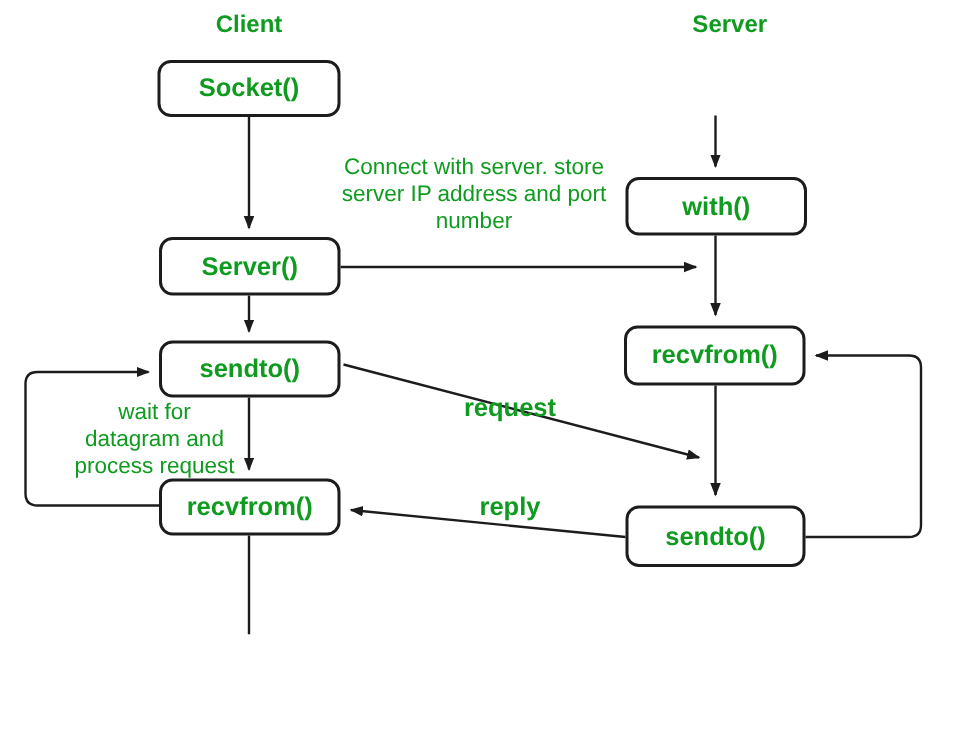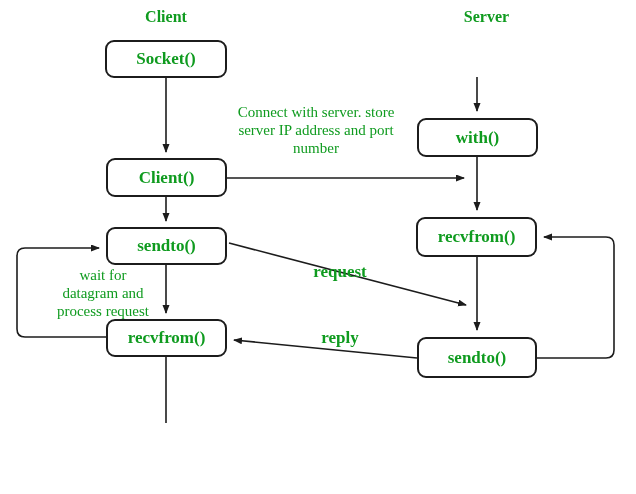--- a/index.html
+++ b/index.html
@@ -1,18 +1,18 @@
 <!DOCTYPE html>
 <html style="--accent-green: #0f9b1f; --line: #1c1c1c; --node-fill: #ffffff; --background: #ffffff;"><head>
 <meta charset="utf-8">
 <style>
   html,body{margin:0;padding:0;background:#fff;}
   .stage{
     position:relative;width:636px;height:423px;background:var(--background,#fff);
-    font-family:Liberation Serif, serif;overflow:hidden;border-radius:29px;
+    font-family:Liberation Sans, sans-serif;overflow:hidden;border-radius:29px;
   }
   .wires{position:absolute;left:0;top:0;width:636px;height:494px;}
   .wire{stroke:var(--line,#1c1c1c);stroke-width:1.6;fill:none;}
   .node{
     position:absolute;box-sizing:border-box;
     border:2px solid var(--line,#1c1c1c);border-radius:9px;background:var(--node-fill,#fff);
     display:flex;align-items:center;justify-content:center;
     color:var(--accent-green,#0f9b1f);font-weight:bold;font-size:17px;
   }
   .col-header{
@@ -69,21 +69,21 @@
     <path class="wire" d="M537 358 L606 358 Q614 358 614 350 L614 245 Q614 237 606 237 L544 237" marker-end="url(#arr)"></path>
   </svg>
 
   <div class="col-header c-header">Client</div>
   <div class="col-header s-header">Server</div>
 
   <div class="node c-socket">
       <span>Socket()</span>
     </div>
   <div class="node c-connect">
-      <span>Client()</span>
+      <span>Server()</span>
     </div>
   <div class="node c-sendto">
       <span>sendto()</span>
     </div>
   <div class="node c-recvfrom">
       <span>recvfrom()</span>
     </div>
 
   <div class="node s-bind">
       <span>with()</span>

